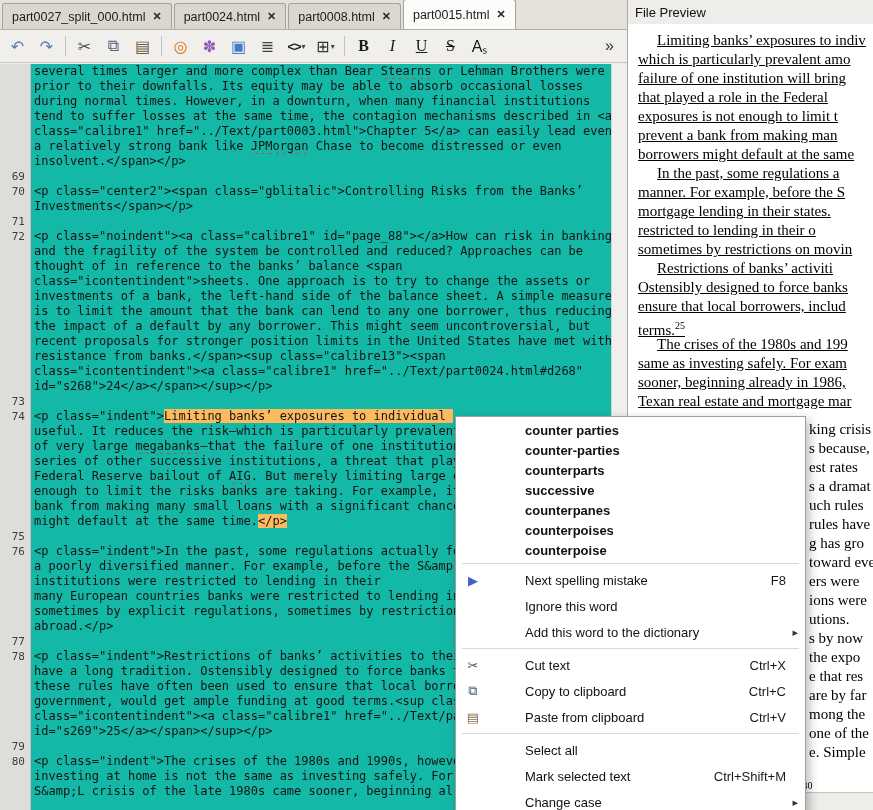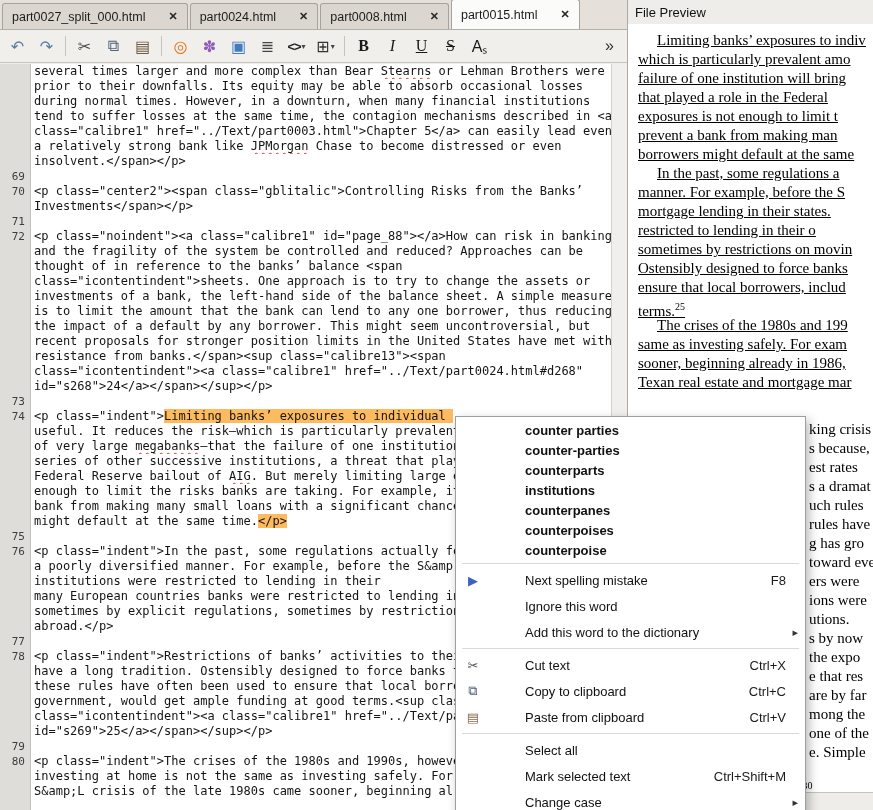--- a/index.html
+++ b/index.html
@@ -1,39 +1,39 @@
 <!DOCTYPE html>
 <html><head>
 <meta charset="utf-8">
 <style>
   html,body{margin:0;padding:0;}
   body{width:873px;height:810px;position:relative;overflow:hidden;background:#efede9;
        font-family:"Liberation Sans", sans-serif;-webkit-font-smoothing:antialiased;}
   
   .tabbar{position:absolute;left:0;top:0;width:627px;height:30px;background:#e5e1da;
           border-bottom:1px solid #b3b0aa;display:flex;align-items:flex-end;box-sizing:border-box;}
-  .tab{height:25px;display:flex;align-items:center;gap:23px;padding:0 9px;margin-left:2px;
+  .tab{height:25px;display:flex;align-items:center;gap:7px;padding:0 9px;margin-left:2px;
        background:#dbd7d0;border:1px solid #a6a39e;border-bottom:none;border-radius:3px 3px 0 0;
        font-size:12.5px;color:#1c1c1c;white-space:nowrap;cursor:default;}
   .tab.active{background:#fbfbfa;height:29px;position:relative;z-index:2;}
   .tab .close{font-size:11px;font-weight:bold;color:#2a2a2a;}
   
   .toolbar{position:absolute;left:0;top:30px;width:627px;height:33px;background:#f1efeb;
            border-bottom:1px solid #c7c4be;display:flex;align-items:center;padding:0 4px;gap:2px;box-sizing:border-box;}
   .tbtn{width:27px;height:26px;display:flex;align-items:center;justify-content:center;
         font-size:16px;border-radius:3px;cursor:default;}
   .tsep{width:1px;height:20px;background:#c6c3bd;margin:0 3px;}
   .caret{font-size:8px;color:#444;margin-left:1px;}
   .g-bold{font-weight:bold;font-family:"Liberation Serif",serif;}
   .g-italic{font-style:italic;font-family:"Liberation Serif",serif;}
   .g-underline{text-decoration:underline;font-family:"Liberation Serif",serif;}
   .g-strike{text-decoration:line-through;font-family:"Liberation Serif",serif;}
   .g-code{font-size:13px;font-weight:bold;letter-spacing:-1px;}
   
-  .editor{position:absolute;left:0;top:64px;width:611px;height:746px;background:#ffffff;overflow:hidden;
+  .editor{position:absolute;left:0;top:64px;width:611px;height:746px;background:#14b8a6;overflow:hidden;
           font-family:"DejaVu Sans Mono", monospace;font-size:12px;line-height:15px;color:#141414;}
   .gutter-bg{position:absolute;left:0;top:0;width:30px;height:100%;background:#dfddd9;border-right:1px solid #c3c0bb;}
   .rows{position:relative;}
   .row{display:flex;height:15px;overflow:hidden;}
   .gut{flex:0 0 30px;text-align:right;padding-right:5px;box-sizing:border-box;color:#3c3c3c;font-size:11px;}
   .code{white-space:pre;padding-left:4px;}
   .hl{background:#fdba5e;}
   .sq{text-decoration:underline wavy #e03030 1px;text-underline-offset:2px;text-decoration-skip-ink:none;}
   .vscroll{position:absolute;left:611px;top:64px;width:16px;height:746px;background:#f0efed;border-left:1px solid #d4d2ce;box-sizing:border-box;}
   .vthumb{position:absolute;left:2px;top:54%;width:11px;height:130px;background:#c2c0bc;border-radius:5px;}
@@ -366,20 +366,21 @@
           <div class="pline">failure of one institution will bring</div>
           <div class="pline">that played a role in the Federal</div>
           <div class="pline">exposures is not enough to limit t</div>
           <div class="pline">prevent a bank from making man</div>
           <div class="pline">borrowers might default at the same</div>
           <div class="pline indent">In the past, some regulations a</div>
           <div class="pline">manner. For example, before the S</div>
           <div class="pline">mortgage lending in their states.</div>
           <div class="pline">restricted to lending in their o</div>
           <div class="pline">sometimes by restrictions on movin</div>
+          <div class="pline indent">Restrictions of banks’ activiti</div>
           <div class="pline">Ostensibly designed to force banks</div>
           <div class="pline">ensure that local borrowers, includ</div>
           <div class="pline">terms.<span class="psup">25</span></div>
           <div class="pline indent">The crises of the 1980s and 199</div>
           <div class="pline">same as investing safely. For exam</div>
           <div class="pline">sooner, beginning already in 1986,</div>
           <div class="pline">Texan real estate and mortgage mar</div>
         </div>
       <div class="pfrags" id="pfrags">
           <div class="pfrag">king crisis</div>
@@ -420,21 +421,21 @@
         <span class="lbl">counter-parties</span>
         <span class="sub"></span>
       </div>
       <div class="mi sug">
         <span class="ic"></span>
         <span class="lbl">counterparts</span>
         <span class="sub"></span>
       </div>
       <div class="mi sug">
         <span class="ic"></span>
-        <span class="lbl">institutions</span>
+        <span class="lbl">successive</span>
         <span class="sub"></span>
       </div>
       <div class="mi sug">
         <span class="ic"></span>
         <span class="lbl">counterpanes</span>
         <span class="sub"></span>
       </div>
       <div class="mi sug">
         <span class="ic"></span>
         <span class="lbl">counterpoises</span>

